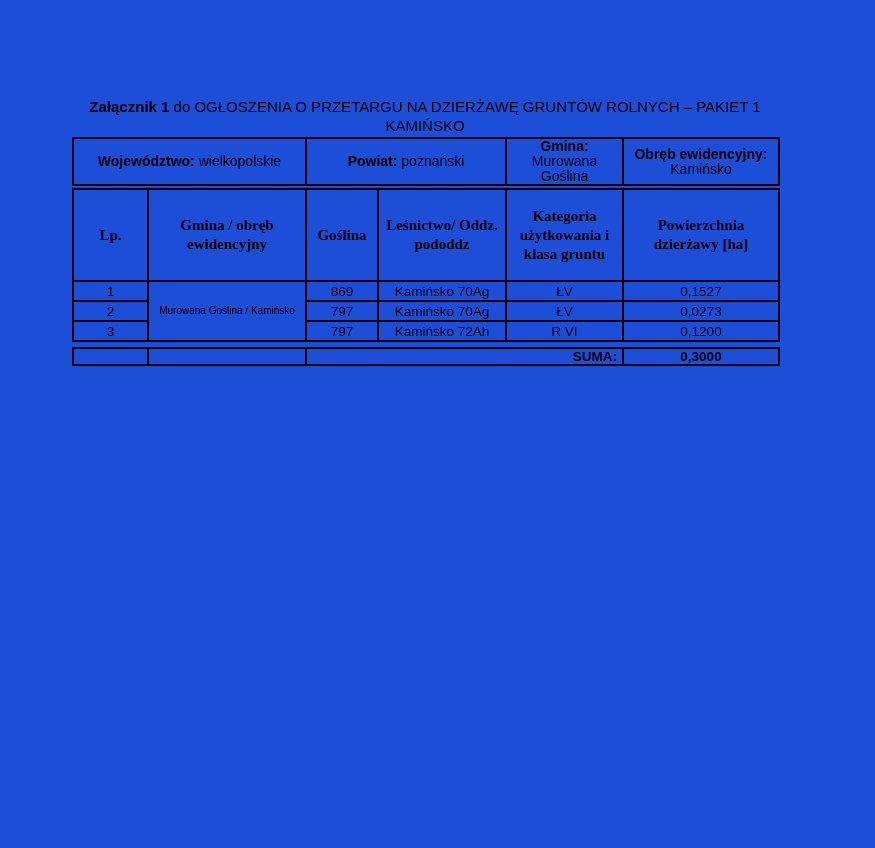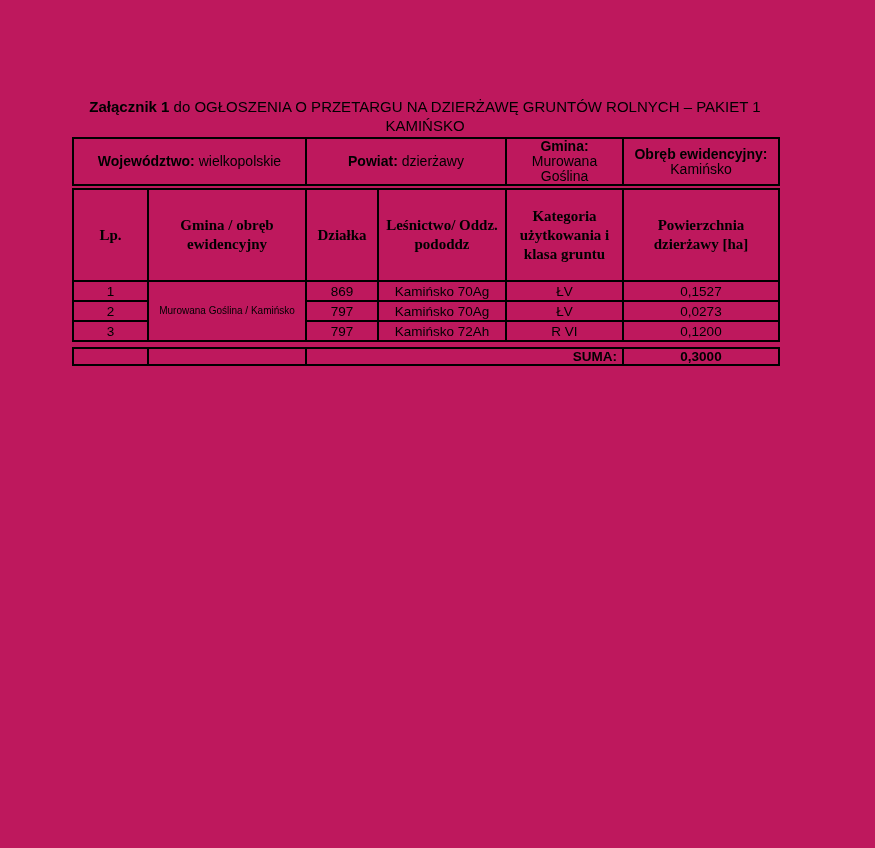--- a/index.html
+++ b/index.html
@@ -6,21 +6,21 @@
     margin: 0;
     padding: 0;
     background: #ffffff;
     color: #000000;
     font-family: "Liberation Sans", sans-serif;
   }
   .page {
     position: relative;
     width: 875px;
     height: 848px;
-    background: #be185d;
+    background: #1d4ed8;
     overflow: hidden;
   }
   .b { font-weight: bold; }
 
   .doc-title {
     position: absolute;
     left: 72px;
     top: 97px;
     width: 706px;
     text-align: center;
@@ -99,21 +99,21 @@
   <table class="t info">
     <colgroup>
       <col style="width:233px">
         <col style="width:200px">
         <col style="width:117px">
         <col style="width:156px">
     </colgroup>
     <tbody>
         <tr>
       <td><span class="b">Województwo:</span><span> wielkopolskie</span></td>
-      <td><span class="b">Powiat:</span><span> dzierżawy</span></td>
+      <td><span class="b">Powiat:</span><span> poznański</span></td>
       <td>
             <div class="b">Gmina:</div>
             <div>Murowana Goślina</div>
           </td>
       <td>
             <div class="b">Obręb ewidencyjny:</div>
             <div>Kamińsko</div>
           </td>
     </tr>
   </tbody>
@@ -125,21 +125,21 @@
         <col style="width:158px">
         <col style="width:72px">
         <col style="width:128px">
         <col style="width:117px">
         <col style="width:156px">
     </colgroup>
     <tbody>
         <tr>
       <th>Lp.</th>
       <th>Gmina / obręb ewidencyjny</th>
-      <th>Działka</th>
+      <th>Goślina</th>
       <th>Leśnictwo/ Oddz. pododdz</th>
       <th>Kategoria użytkowania i klasa gruntu</th>
       <th>Powierzchnia dzierżawy [ha]</th>
     </tr>
     <tr>
       <td>1</td>
       <td class="merged" rowspan="3">Murowana Goślina / Kamińsko</td>
       <td>869</td>
       <td>Kamińsko 70Ag</td>
       <td>ŁV</td>

